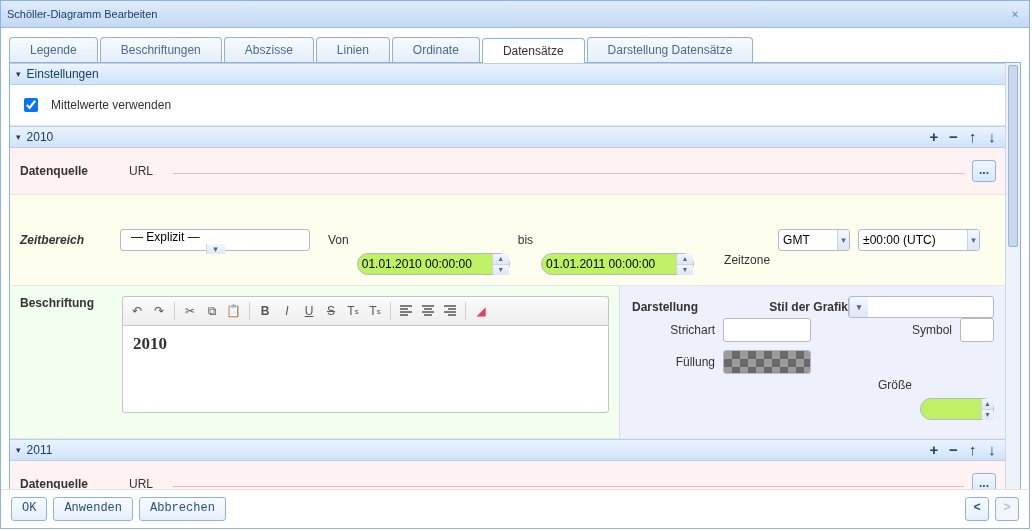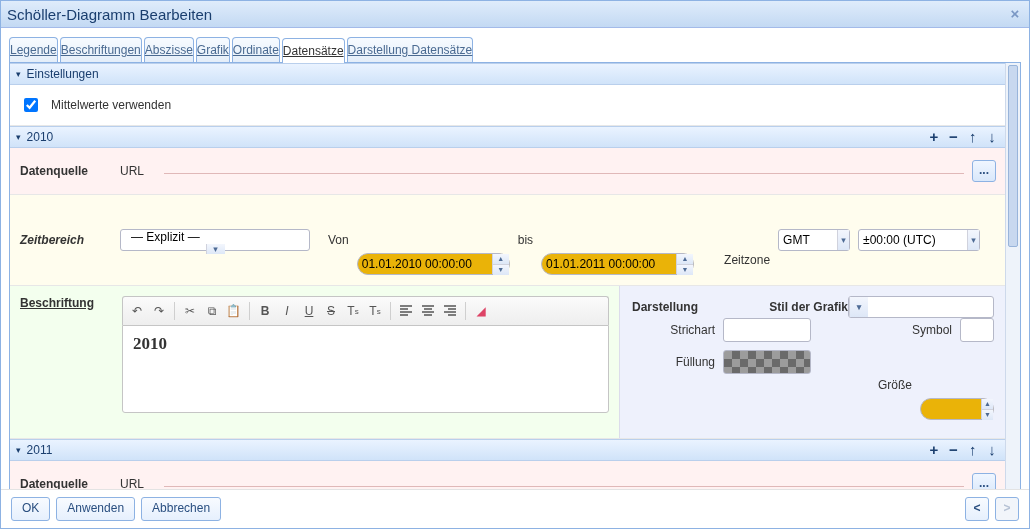--- a/index.html
+++ b/index.html
@@ -18,21 +18,21 @@
     border: 1px solid #8db2e3;
     box-sizing: border-box;
     display: flex; flex-direction: column;
   }
   .titlebar {
     height: 26px;
     background: linear-gradient(#dfecfb, #c3d9f3);
     border-bottom: 1px solid #a3bae9;
     display: flex; align-items: center;
     padding: 0 6px;
-    font-size: 15px;
+    font-size: 11px;
     color: #1a3e6e;
     gap: 28px;
   }
   .titlebar .title { flex: 1; }
   .close-icon {
     width: 16px; height: 16px;
     color: #7a97c4; font-weight: bold;
     text-align: center; line-height: 16px;
     cursor: pointer;
   }
@@ -47,28 +47,27 @@
 
   
   .tabs {
     display: flex; gap: 2px;
     border-bottom: 1px solid #8db2e3;
     height: 26px;
     align-items: flex-end;
   }
   .tab {
     height: 24px; line-height: 24px;
-    padding: 0 0;
+    padding: 0 20px;
     border: 1px solid #8db2e3;
     border-bottom: none;
     border-radius: 4px 4px 0 0;
     background: linear-gradient(#f7fbff, #e4eef9);
     color: #4a6a91;
     cursor: pointer;
-    text-decoration: underline;
   }
   .tab.active {
     background: #fff;
     color: #333;
     font-weight: normal;
     position: relative; top: 1px;
   }
 
   
   .tab-body {
@@ -120,21 +119,21 @@
 
   
   .row-url {
     display: flex; align-items: center;
     padding: 12px 10px;
     gap: 8px;
     background: #fff2f2;
     border-bottom: 1px solid #e7e7e7;
   }
   .row-url .lbl { width: 92px; font-weight: bold; }
-  .row-url .url-text { width: 36px; }
+  .row-url .url-text { width: 36px; margin-left: 9px; }
   .row-url .url-line {
     flex: 1; height: 1px;
     border-top: 1px solid #e0b8b8;
     margin-top: 6px;
   }
   .small-btn {
     width: 22px; height: 20px;
     border: 1px solid #8db2e3;
     border-radius: 3px;
     background: linear-gradient(#f0f6ff, #d9e8fb);
@@ -168,21 +167,21 @@
     border-left: 1px solid #d0d2dd;
     background: linear-gradient(#f3f6fd, #dde7f7);
     display: flex; align-items: center; justify-content: center;
     font-size: 9px; color: #4e6b95;
   }
   .spinner {
     display: inline-flex; align-items: stretch;
     height: 22px; box-sizing: border-box;
     border: 1px solid #b5b8c8;
     border-radius: 11px;
-    background: #eab308;
+    background: #bef264;
     margin-top: 48px;
   }
   .spinner input {
     border: none; outline: none;
     height: 20px; padding: 0 4px;
     font-size: 12px; background: transparent;
   }
   .spin-btns {
     width: 16px;
     display: flex; flex-direction: column;
@@ -201,21 +200,21 @@
   .row-desc {
     display: flex; align-items: stretch;
     background: #f3ffee;
     border-bottom: 1px solid #e7e7e7;
   }
   .desc-left {
     flex: 1;
     padding: 10px;
     display: flex; gap: 10px;
   }
-  .desc-left .lbl { width: 92px; font-weight: bold; text-decoration: underline; }
+  .desc-left .lbl { width: 92px; font-weight: bold; }
   .editor {
     flex: 1;
     display: flex; flex-direction: column;
   }
   .toolbar {
     height: 28px;
     border: 1px solid #c5c5c5;
     border-bottom: none;
     border-radius: 3px 3px 0 0;
     background: linear-gradient(#fbfbfb, #eeeeee);
@@ -287,21 +286,21 @@
     border-radius: 3px;
     background:
       repeating-conic-gradient(#6a6a6a 0% 25%, #9c9c9c 0% 50%) 0 0/16px 16px;
   }
 
   
   .footer {
     height: 38px;
     border-top: 1px solid #e3e3e3;
     display: flex; align-items: center;
-    padding: 0 10px; gap: 6px;
+    padding: 0 10px; gap: 6px; font-family: Liberation Mono, monospace;
   }
   .btn {
     height: 22px; line-height: 20px;
     padding: 0 10px;
     border: 1px solid #8db2e3;
     border-radius: 3px;
     background: linear-gradient(#f8fbff, #e6f0fd);
     color: #2a4f80;
     cursor: pointer;
   }
@@ -341,21 +340,21 @@
     <span class="title">Schöller-Diagramm Bearbeiten</span>
     <span class="close-icon">×</span>
   </div>
 
   <div class="content">
 
     <div class="tabs">
       <div class="tab">Legende</div>
       <div class="tab">Beschriftungen</div>
       <div class="tab">Abszisse</div>
-      <div class="tab">Grafik</div>
+      <div class="tab">Linien</div>
       <div class="tab">Ordinate</div>
       <div class="tab active">Datensätze</div>
       <div class="tab">Darstellung Datensätze</div>
     </div>
 
     <div class="tab-body">
       <div class="scroll-area">
 
         <div class="section-header">
           <span class="disclose">▾</span>

